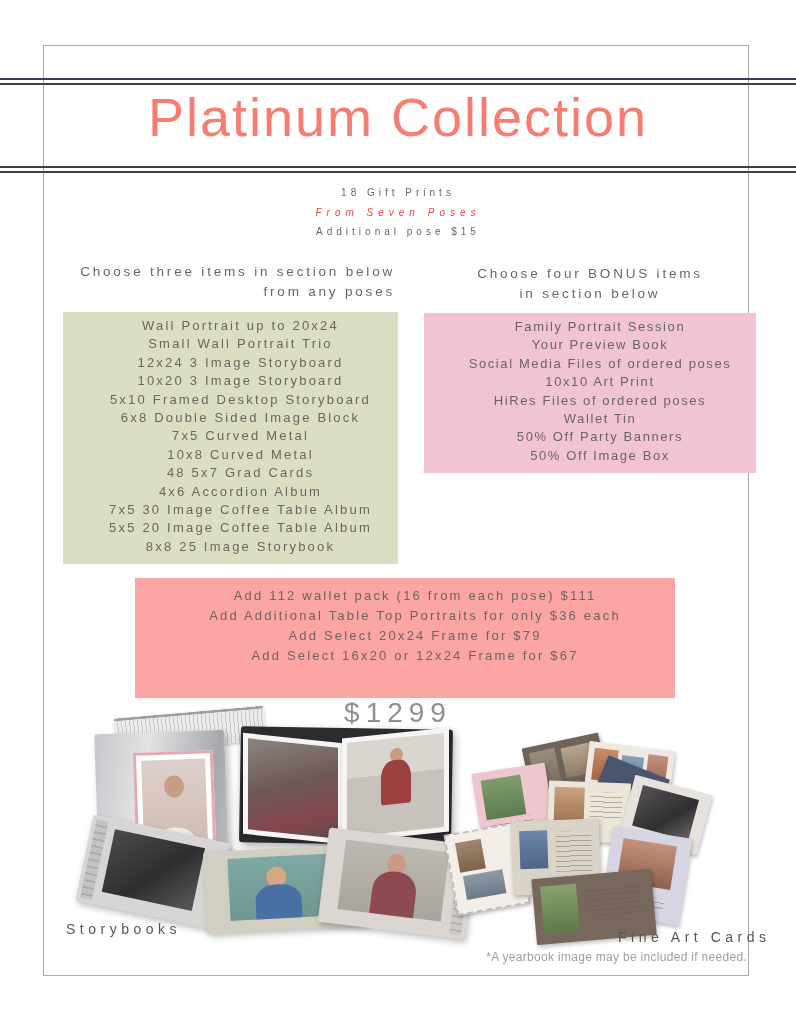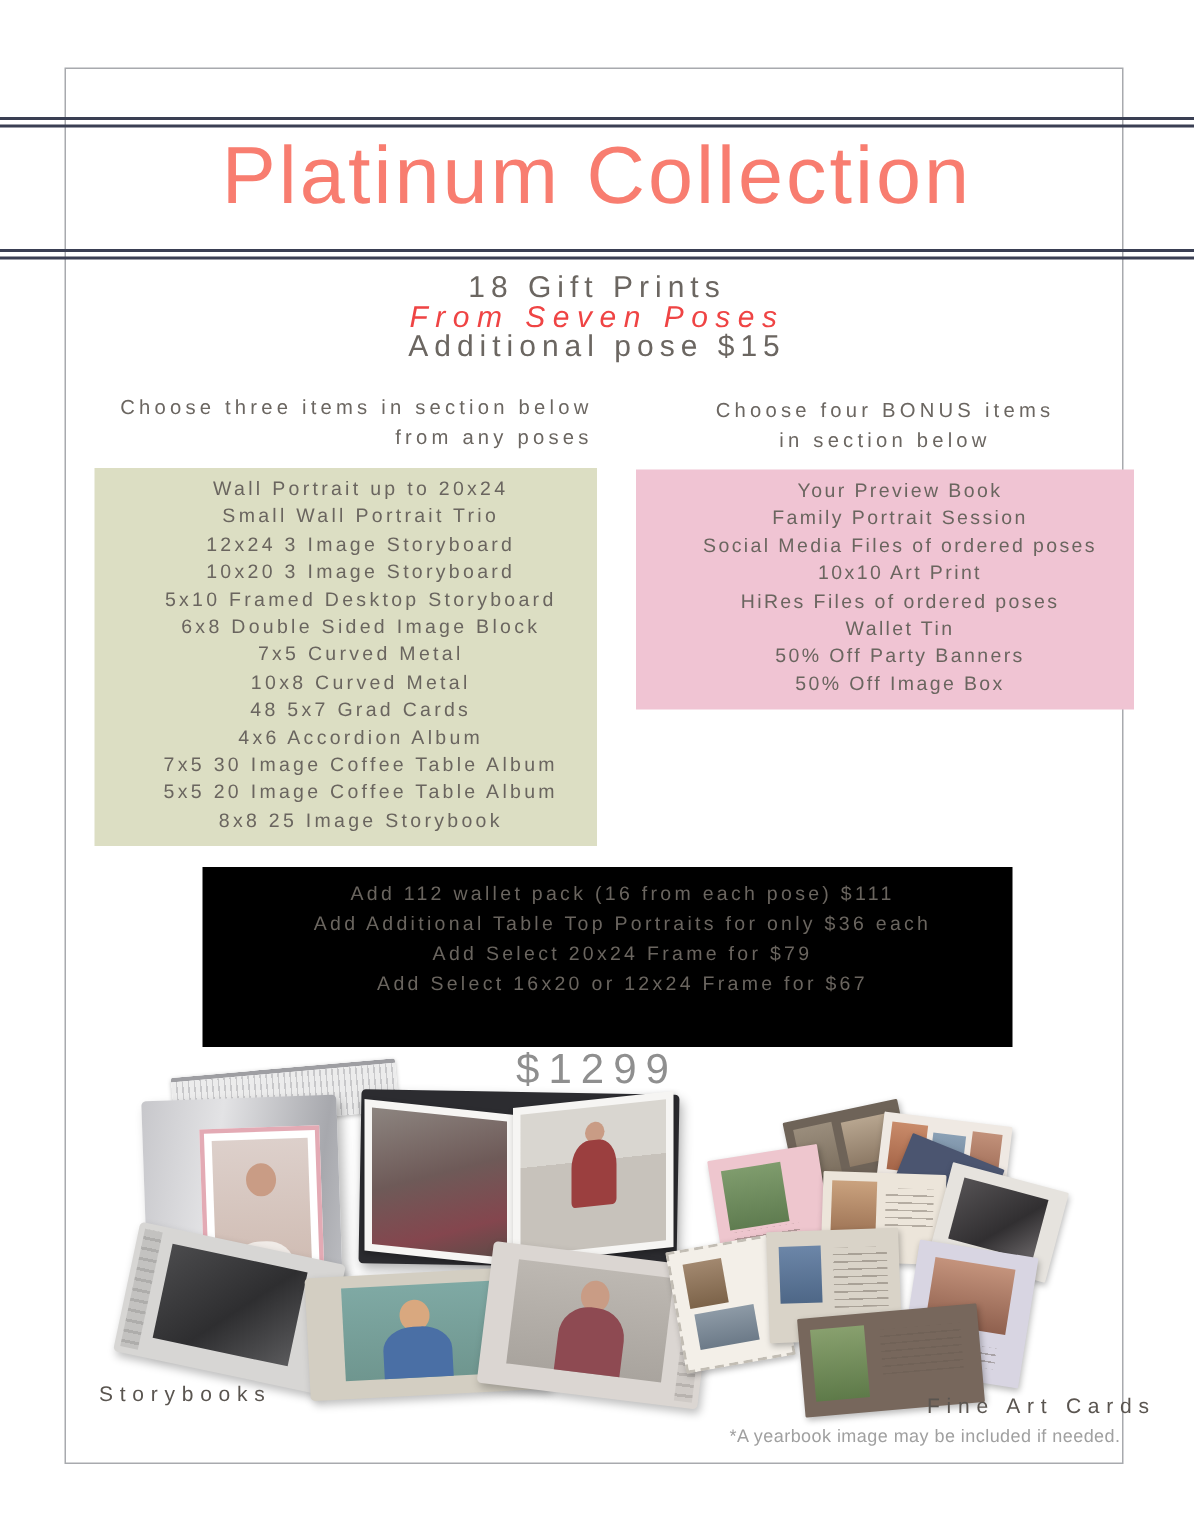--- a/index.html
+++ b/index.html
@@ -13,33 +13,33 @@
   .page-border{left:43px;top:45px;width:704px;height:929px;border:1px solid #a8aaae;}
   .double-rule{left:0;width:796px;height:3px;border-top:2px solid #3a3f53;border-bottom:2px solid #3a3f53;}
   .rule-top{top:78px;}
   .rule-bottom{top:166px;}
 
   .title{
     left:0;width:796px;top:86px;margin:0;text-align:center;
     font-size:54px;font-weight:400;letter-spacing:2px;color:#f87d70;
   }
 
-  .intro{left:0;width:796px;top:183px;text-align:center;line-height:19.5px;font-size:20px;letter-spacing:4px;color:#6b6661;}
+  .intro{left:0;width:796px;top:183px;text-align:center;line-height:19.5px;font-size:10px;letter-spacing:4px;color:#6b6661;}
   .intro .l2{letter-spacing:5px;color:#ef4444;font-style:italic;}
 
   .col-heading{text-align:center;font-size:13.5px;letter-spacing:2.8px;line-height:20px;color:#6b6661;}
   .heading-left{left:45px;top:262px;width:350px;text-align:right;}
   .heading-right{left:432px;top:264px;width:316px;}
 
   .list-box{text-align:center;font-size:13px;color:#6a655f;padding-left:20px;}
   .box-green{left:63px;top:312px;width:315px;height:247px;background:#dcdec3;letter-spacing:2.2px;padding-top:5px;}
   .box-green .li{line-height:18.4px;}
   .box-pink{left:424px;top:313px;width:312px;height:155px;background:#f0c4d3;letter-spacing:1.6px;padding-top:5px;}
   .box-pink .li{line-height:18.4px;}
-  .box-blue{left:135px;top:578px;width:520px;height:112px;background:#000000;letter-spacing:2.2px;padding-top:8px;}
+  .box-blue{left:135px;top:578px;width:520px;height:112px;background:#fca5a5;letter-spacing:2.2px;padding-top:8px;}
   .box-blue .li{line-height:20px;}
 
   .price{left:0;width:796px;top:697px;text-align:center;font-size:28px;letter-spacing:6px;color:#8f8f8f;}
 
   .photo-label{font-size:14px;letter-spacing:4.5px;color:#5a5550;}
   .label-left{left:66px;top:921px;}
   .label-right{left:590px;top:929px;margin-left:28px;}
   .footnote{left:0;top:950px;width:747px;text-align:right;font-size:12px;letter-spacing:0.3px;color:#a0a0a0;}
 
   
@@ -149,22 +149,22 @@
     <div class="li">7x5 Curved Metal</div>
     <div class="li">10x8 Curved Metal</div>
     <div class="li">48 5x7 Grad Cards</div>
     <div class="li">4x6 Accordion Album</div>
     <div class="li">7x5 30 Image Coffee Table Album</div>
     <div class="li">5x5 20 Image Coffee Table Album</div>
     <div class="li">8x8 25 Image Storybook</div>
   </div>
 
   <div class="abs list-box box-pink">
+    <div class="li">Family Portrait Session</div>
     <div class="li">Your Preview Book</div>
-    <div class="li">Family Portrait Session</div>
     <div class="li">Social Media Files of ordered poses</div>
     <div class="li">10x10 Art Print</div>
     <div class="li">HiRes Files of ordered poses</div>
     <div class="li">Wallet Tin</div>
     <div class="li">50% Off Party Banners</div>
     <div class="li">50% Off Image Box</div>
   </div>
 
   <div class="abs list-box box-blue">
     <div class="li">Add 112 wallet pack (16 from each pose) $111</div>

